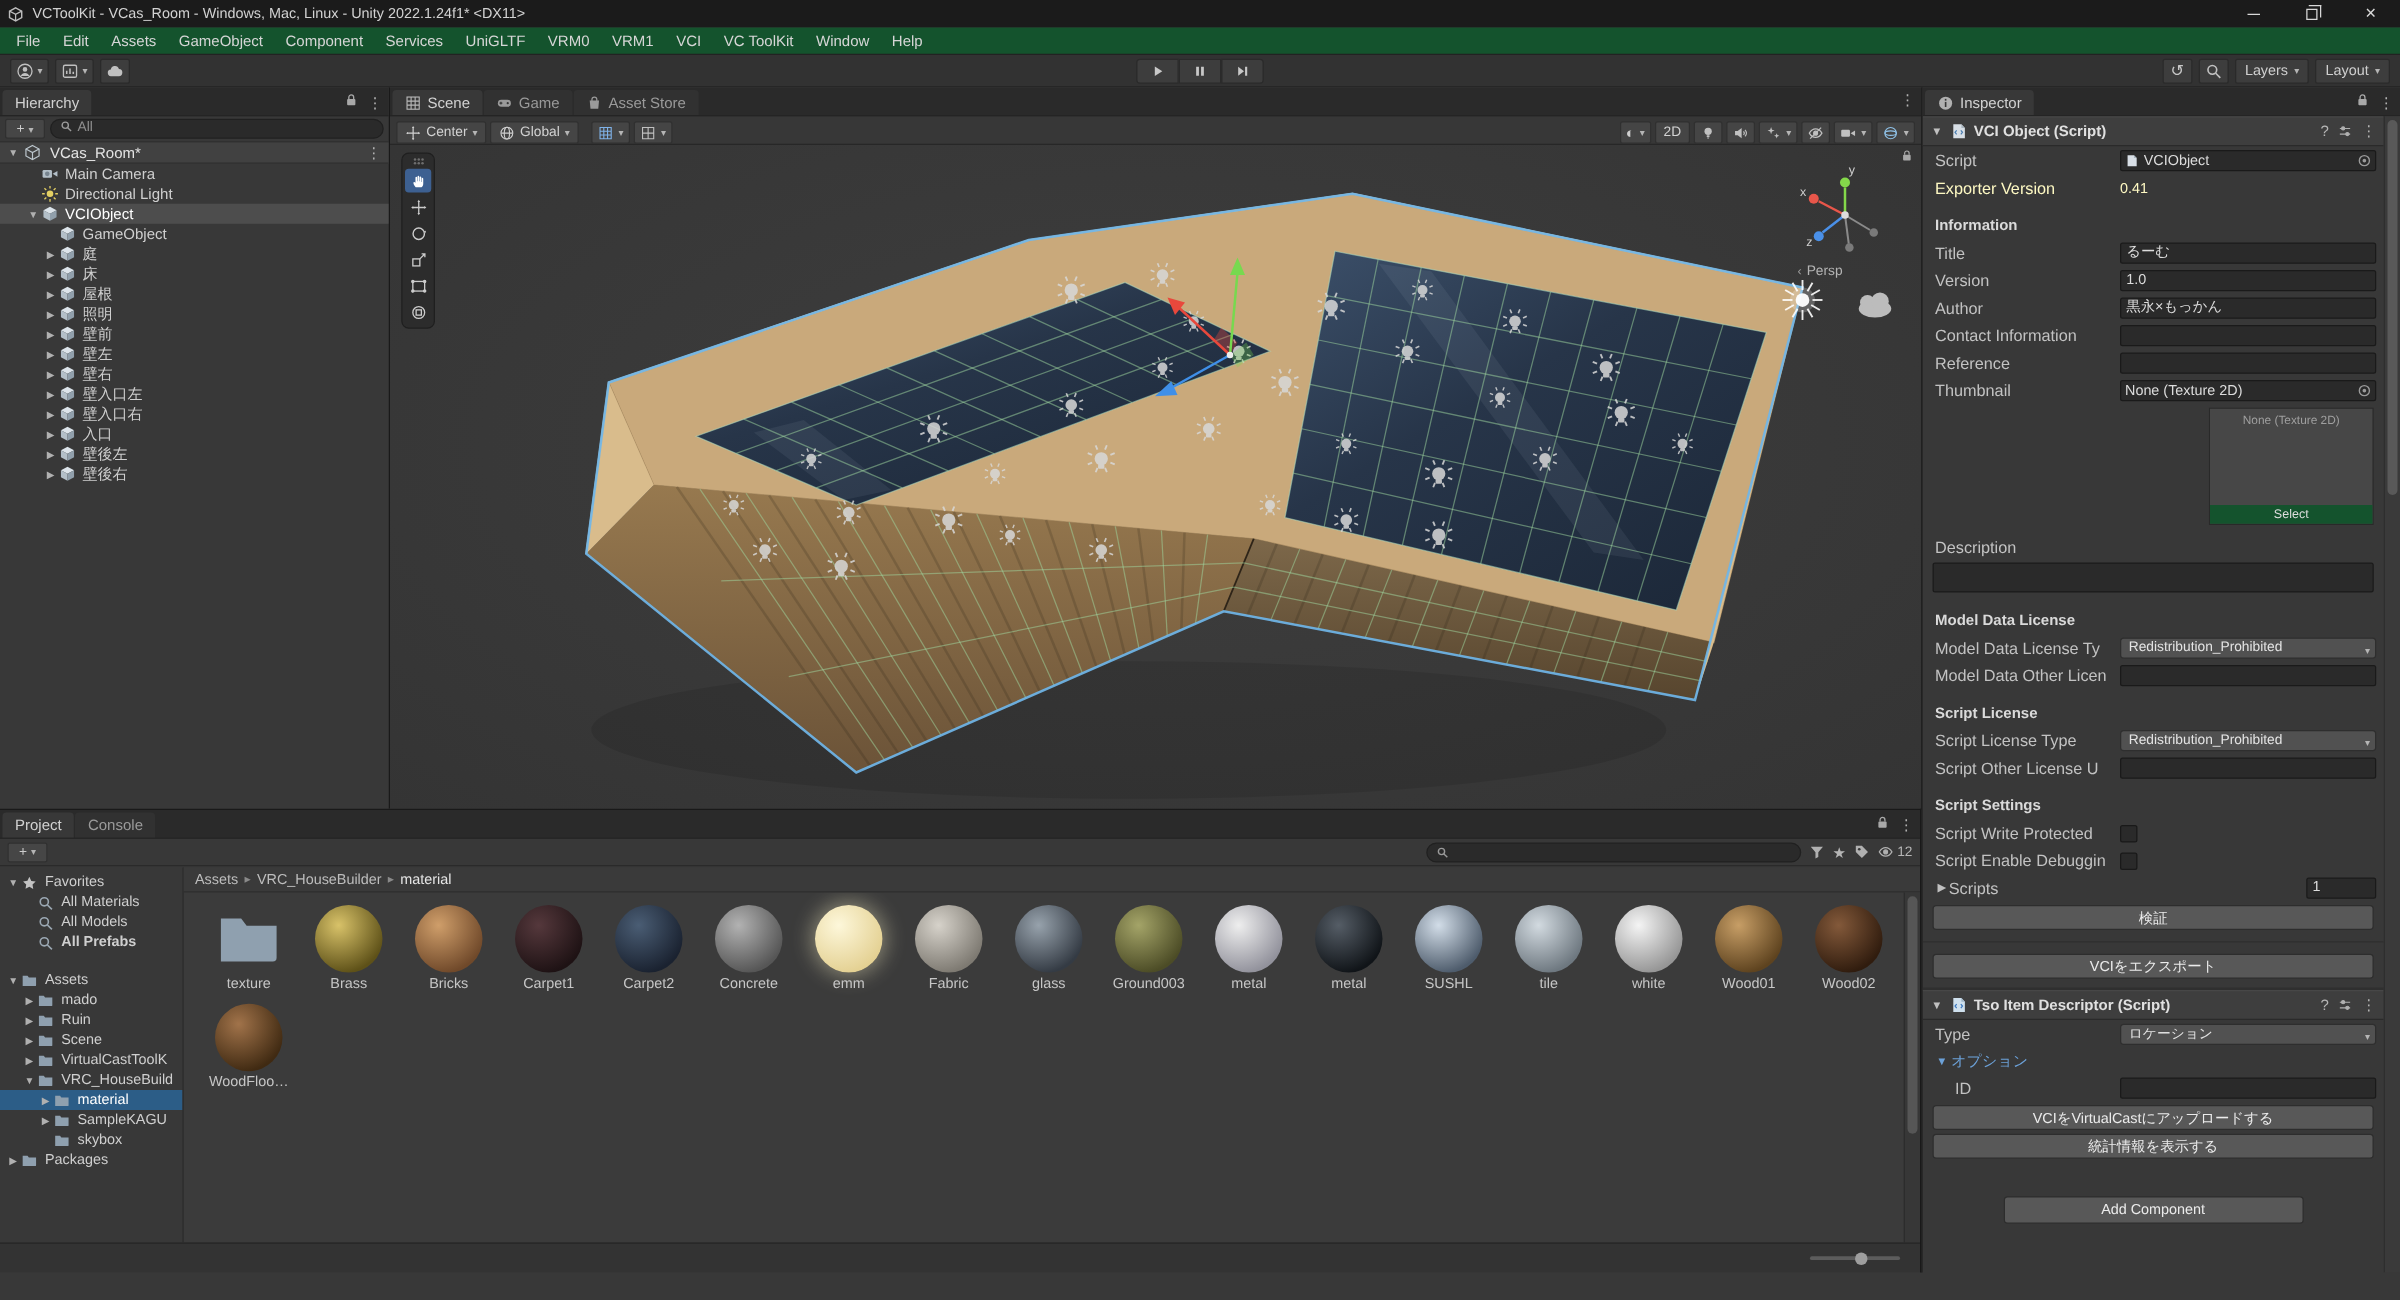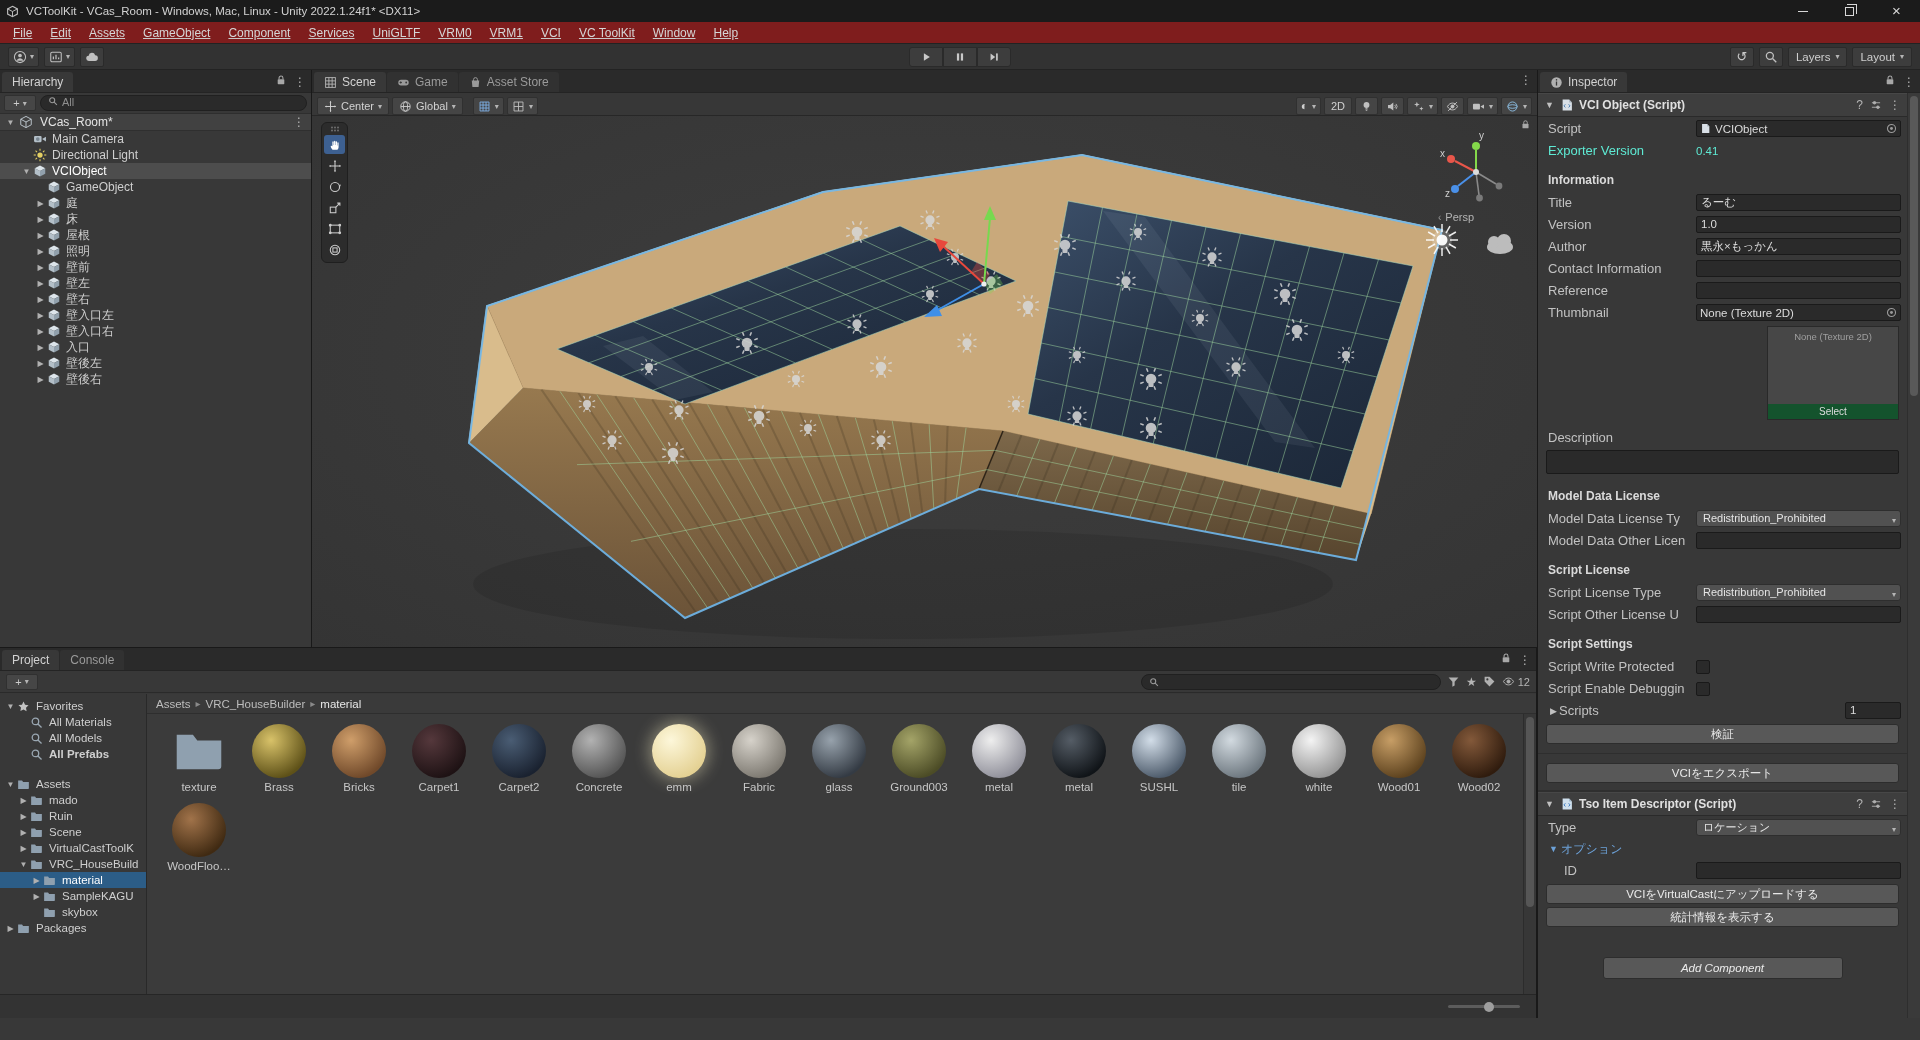--- a/index.html
+++ b/index.html
@@ -13,22 +13,22 @@
   display:flex;align-items:center;gap:7px;padding-left:6px;font-size:11.5px;color:#d2d2d2;}
 .tb-appicon svg{width:13px;height:13px;display:block;}
 .win-controls{margin-left:auto;display:flex;height:100%;}
 .wc{width:47px;height:100%;display:flex;align-items:center;justify-content:center;color:#d8d8d8;}
 .ico-min{width:10px;border-top:1px solid #d8d8d8;display:inline-block;}
 .ico-rest{width:9px;height:9px;border:1px solid #d8d8d8;position:relative;display:inline-block;}
 .ico-rest::before{content:"";position:absolute;left:1px;top:-4px;width:9px;height:9px;border:1px solid #d8d8d8;border-bottom:none;border-left:none;}
 .ico-close{font-size:15px;line-height:10px;}
 
 
-.menubar{position:absolute;top:22px;left:0;right:0;height:22px;background:#7f1d1d;
-  border-bottom:1px solid #222;display:flex;align-items:center;padding:0 4px;text-decoration:underline;}
+.menubar{position:absolute;top:22px;left:0;right:0;height:22px;background:#14532d;
+  border-bottom:1px solid #222;display:flex;align-items:center;padding:0 4px;}
 .menu-item{padding:0 9px;height:100%;display:flex;align-items:center;font-size:12px;color:#d6d6d6;}
 
 
 .maintoolbar{position:absolute;top:44px;left:0;right:0;height:26px;background:#323232;
   border-bottom:1px solid #232323;display:flex;align-items:center;padding:0 8px;}
 .mtb-left,.mtb-right{display:flex;align-items:center;gap:5px;}
 .mtb-right{margin-left:auto;}
 .mtb-btn{height:20px;min-width:24px;background:#3d3d3d;border:1px solid #2a2a2a;border-radius:2px;
   display:flex;align-items:center;justify-content:center;gap:3px;padding:0 4px;}
 .mtb-btn svg{width:14px;height:14px;}
@@ -102,21 +102,21 @@
 .inspector{top:70px;left:1537px;width:383px;height:948px;border-left:1px solid #191919;}
 .insp-body{position:absolute;left:0;top:23px;right:13px;bottom:0;overflow:hidden;}
 .comp-header{height:24px;background:#3e3e3e;border-top:1px solid #474747;border-bottom:1px solid #2a2a2a;
   display:flex;align-items:center;gap:5px;padding:0 6px;font-weight:bold;color:#e0e0e0;font-size:12px;}
 .comp-header svg{width:14px;height:14px;}
 .fold{font-size:9px;color:#c0c0c0;width:11px;text-align:center;}
 .chead-right{margin-left:auto;display:flex;gap:7px;align-items:center;font-weight:normal;color:#b5b5b5;}
 .chead-right svg{width:12px;height:12px;}
 .irow{min-height:21px;display:flex;align-items:center;padding:0 6px 0 10px;margin:1px 0;}
 .ilabel{flex:0 0 148px;color:#c2c2c2;white-space:nowrap;overflow:hidden;font-size:13px;}
-.ilabel.dim,.ivaltext.dim{color:#5eead4;}
+.ilabel.dim,.ivaltext.dim{color:#fef9c3;}
 .ivaltext{font-size:11.5px;}
 .tfield{flex:1;height:17px;background:#2a2a2a;border:1px solid #1a1a1a;border-radius:2px;
   padding:0 4px;font-size:11.5px;color:#dcdcdc;line-height:15px;overflow:hidden;white-space:nowrap;}
 .tfield.num{flex:0 0 56px;margin-left:auto;text-align:left;}
 .popup{flex:1;height:17px;background:#515151;border:1px solid #2e2e2e;border-radius:3px;position:relative;
   padding:0 16px 0 6px;font-size:11px;color:#e4e4e4;line-height:15px;overflow:hidden;white-space:nowrap;}
 .popup .car{position:absolute;right:4px;top:2px;}
 .objfield{flex:1;height:17px;background:#2a2a2a;border:1px solid #1a1a1a;border-radius:2px;
   display:flex;align-items:center;gap:4px;padding:0 3px;font-size:11.5px;color:#dcdcdc;overflow:hidden;}
 .objfield svg{width:11px;height:11px;flex:none;}
@@ -131,21 +131,21 @@
 .thumb-area{position:relative;height:102px;}
 .thumb-box{position:absolute;right:8px;top:2px;width:132px;height:94px;background:#474747;
   border:1px solid #292929;display:flex;flex-direction:column;}
 .thumb-label{text-align:center;font-size:9.5px;color:#9f9f9f;padding-top:4px;}
 .thumb-select{margin-top:auto;height:15px;background:#14532d;font-size:10px;color:#dedede;
   display:flex;align-items:center;justify-content:center;}
 .wide-field{margin:2px 8px 4px;height:24px;}
 .optrow{height:20px;display:flex;align-items:center;padding-left:10px;color:#6ca1d8;font-size:12px;gap:2px;}
 .optrow .fold{color:#6ca1d8;}
 .irow.indent .ilabel{padding-left:16px;}
-.addcomp{width:240px;margin:30px auto 6px;height:22px;font-style:italic;}
+.addcomp{width:240px;margin:30px auto 6px;height:22px;}
 .vscroll{position:absolute;right:0;top:23px;bottom:0;width:13px;background:#3a3a3a;border-left:1px solid #2e2e2e;}
 .vthumb{position:absolute;left:2px;right:2px;top:3px;height:300px;background:#595959;border-radius:5px;}
 
 
 .project{top:647px;left:0;width:1537px;height:371px;border-top:1px solid #191919;border-right:1px solid #191919;}
 .proj-toolbar{height:22px;display:flex;align-items:center;gap:6px;padding:0 6px;border-bottom:1px solid #2a2a2a;}
 .ptspacer{flex:1;}
 .proj-search{width:300px;height:16px;background:#2a2a2a;border:1px solid #202020;border-radius:8px;
   display:flex;align-items:center;gap:4px;padding:0 7px;color:#8f8f8f;font-size:11px;}
 .proj-search svg{width:10px;height:10px;}

